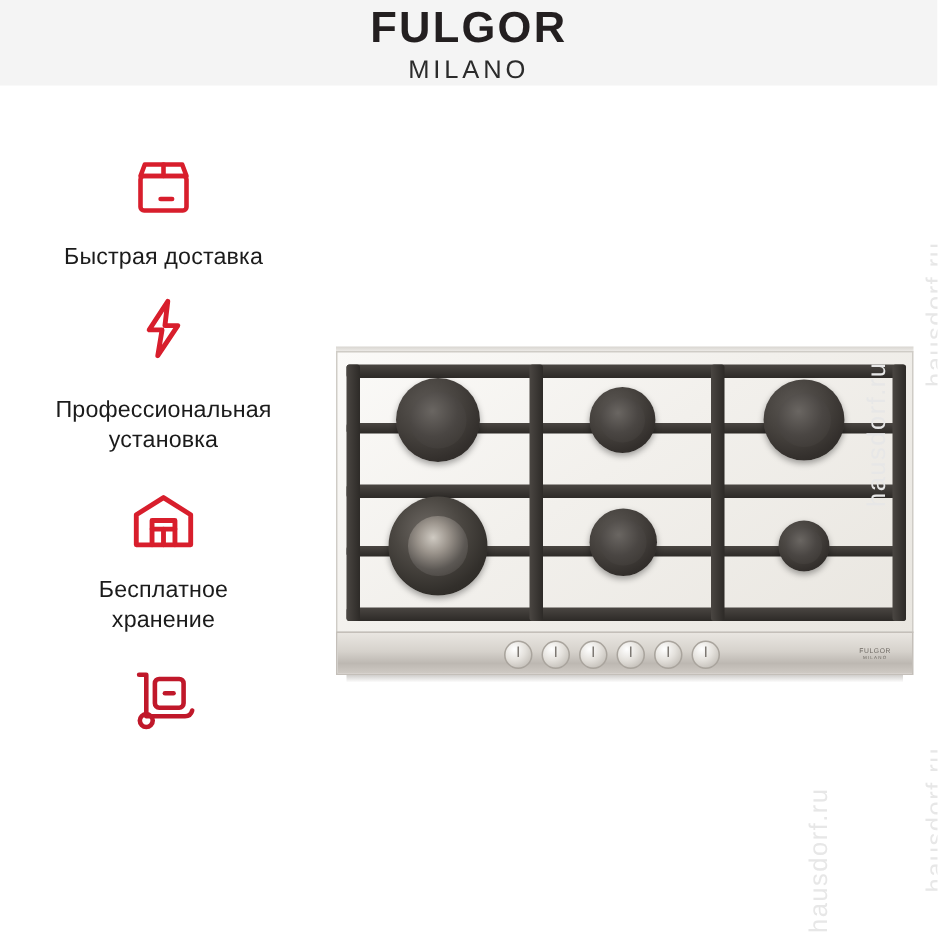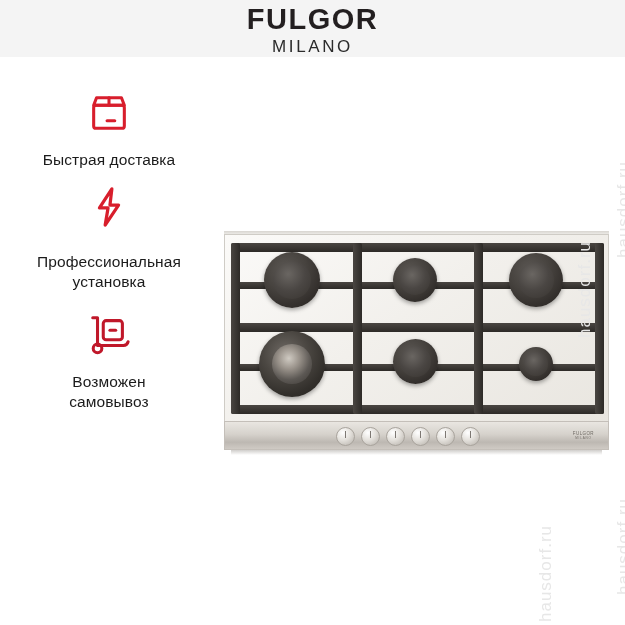--- a/index.html
+++ b/index.html
@@ -44,21 +44,21 @@
     letter-spacing: 2.6px;
     color: #2b2b2b;
     margin-top: 3px;
     font-family: "Liberation Sans", sans-serif;
   }
 
   
   #features {
     position: absolute;
     left: 0;
-    top: 85px;
+    top: 97px;
     width: 218px;
   }
   .feature {
     display: flex;
     flex-direction: column;
     align-items: center;
     margin-bottom: 18px;
   }
   .feature-icon {
     width: 56px;
@@ -238,32 +238,42 @@
   <div class="feature" id="feature-1">
     <div class="feature-icon">
       <svg width="32" height="42" viewBox="0 0 32 44" fill="none" stroke="#D81E2C" stroke-width="3.4" stroke-linejoin="round" stroke-linecap="round">
         <path d="M19 3 L6 23 L15 23 L12 41 L26 20 L17 20 Z"></path>
       </svg>
     </div>
     <div class="feature-label">Профессиональная
 установка</div>
   </div>
 
+  <div class="feature" id="feature-2">
+    <div class="feature-icon">
+      <svg width="46" height="42" viewBox="0 0 48 44" fill="none" stroke="#D81E2C" stroke-width="3.4" stroke-linejoin="round" stroke-linecap="round">
+        <path d="M5 18 L24 6 L43 18 L43 39 L5 39 Z"></path>
+        <path d="M16 39 L16 22 L32 22 L32 39"></path>
+        <line x1="16" y1="28" x2="32" y2="28"></line>
+        <line x1="24" y1="28" x2="24" y2="39"></line>
+      </svg>
+    </div>
+    <div class="feature-label">Бесплатное
+хранение</div>
+  </div>
 
   <div class="feature" id="feature-3">
     <div class="feature-icon">
       <svg width="48" height="44" viewBox="0 0 50 46" fill="none" stroke="#C0182A" stroke-width="3.2" stroke-linejoin="round" stroke-linecap="round">
         <path d="M8 5 L13 5 L13 34 L40 34 Q44 34 45 30"></path>
         <circle cx="13" cy="37" r="4.5"></circle>
         <rect x="19" y="8" width="20" height="20" rx="3"></rect>
         <line x1="26" y1="18" x2="32" y2="18"></line>
       </svg>
     </div>
-    <div class="feature-label">Возможен
-самовывоз</div>
   </div>
 
 </div>
 
 <div id="product">
   <div id="product-top-shadow"></div>
 
   <div id="cooktop-body">
 
     <div class="grate-h" style="left:6px;  top:8px;   width:373px; height:9px;"></div>

